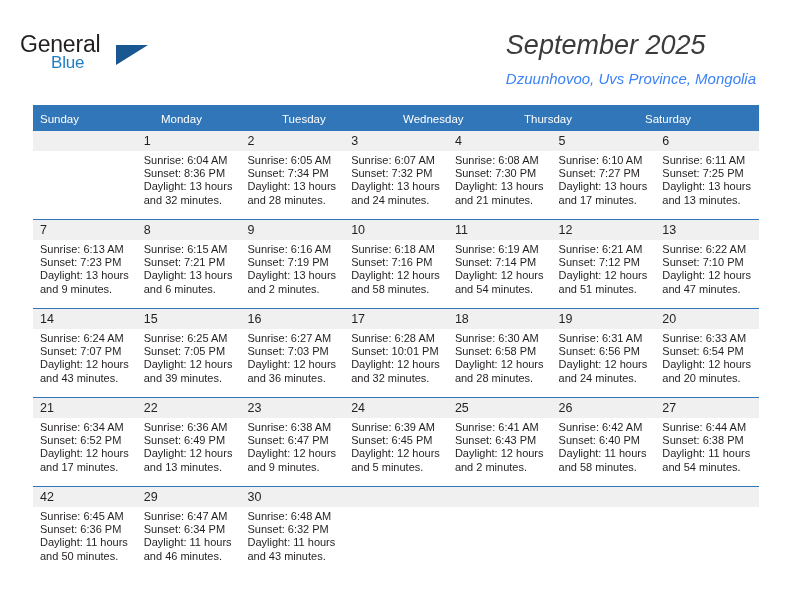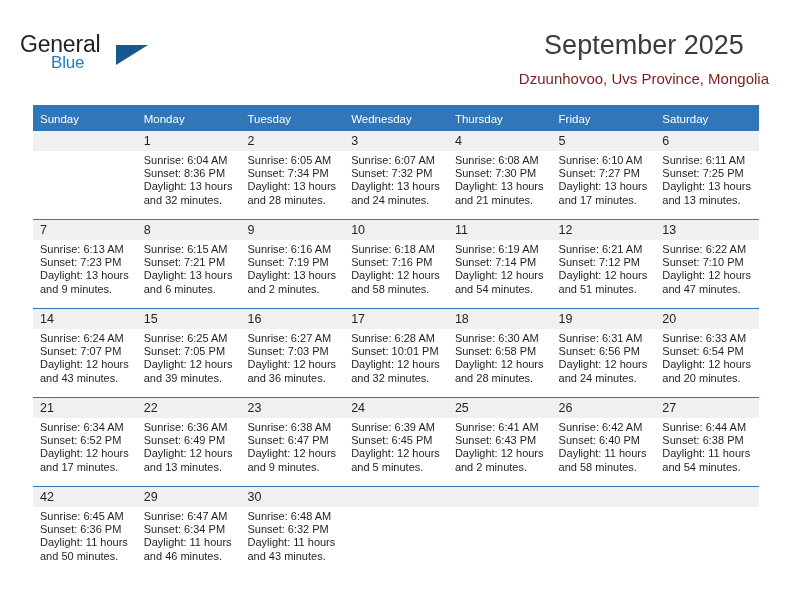--- a/index.html
+++ b/index.html
@@ -61,35 +61,36 @@
     top: 14px;
     width: 0;
     height: 0;
     border-left: 32px solid #18578f;
     border-bottom: 20px solid transparent;
     border-top: 0 solid transparent;
   }
 
   .title-block {
     position: absolute;
-    right: 23px;
+    right: 36px;
     top: 28px;
-    text-align: center;
+    text-align: left;
+    font-style: italic;
   }
   .cal-title {
     font-size: 27px;
     color: #3b3b3b;
     font-weight: normal;
     line-height: 34px;
     white-space: nowrap;
   }
   .cal-subtitle {
     margin-top: 8px;
     font-size: 15px;
-    color: #7f1d1d;
+    color: #3b82f6;
     line-height: 18px;
     white-space: nowrap;
   }
 
   
   .calendar {
     position: absolute;
     left: 33px;
     top: 105px;
     width: 726px;
@@ -163,21 +164,20 @@
 
   </div>
 
   <div class="calendar">
     <div class="dow-row">
         <div class="dow-cell">Sunday</div>
         <div class="dow-cell">Monday</div>
         <div class="dow-cell">Tuesday</div>
         <div class="dow-cell">Wednesday</div>
         <div class="dow-cell">Thursday</div>
-        <div class="dow-cell">Friday</div>
         <div class="dow-cell">Saturday</div>
       </div>
     <div class="weeks">
         <div class="week">
           <div class="numbers-row">
             <div class="num-cell"></div>
             <div class="num-cell">1</div>
             <div class="num-cell">2</div>
             <div class="num-cell">3</div>
             <div class="num-cell">4</div>

